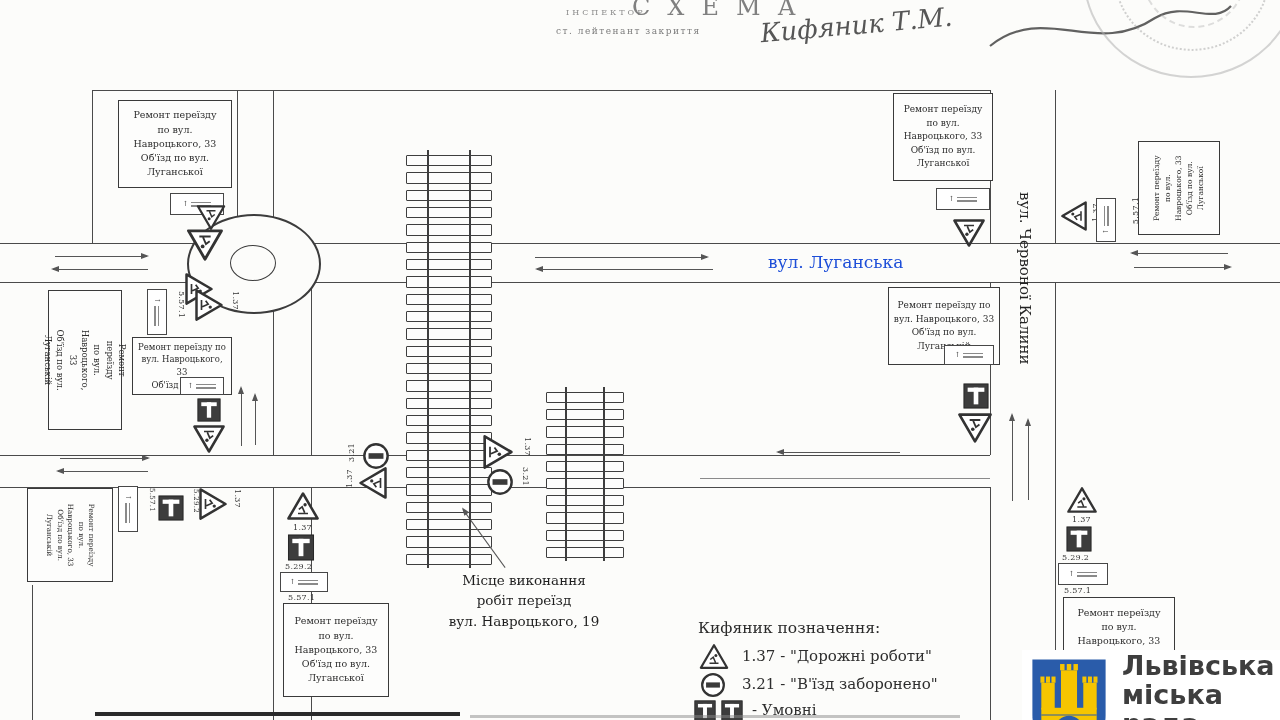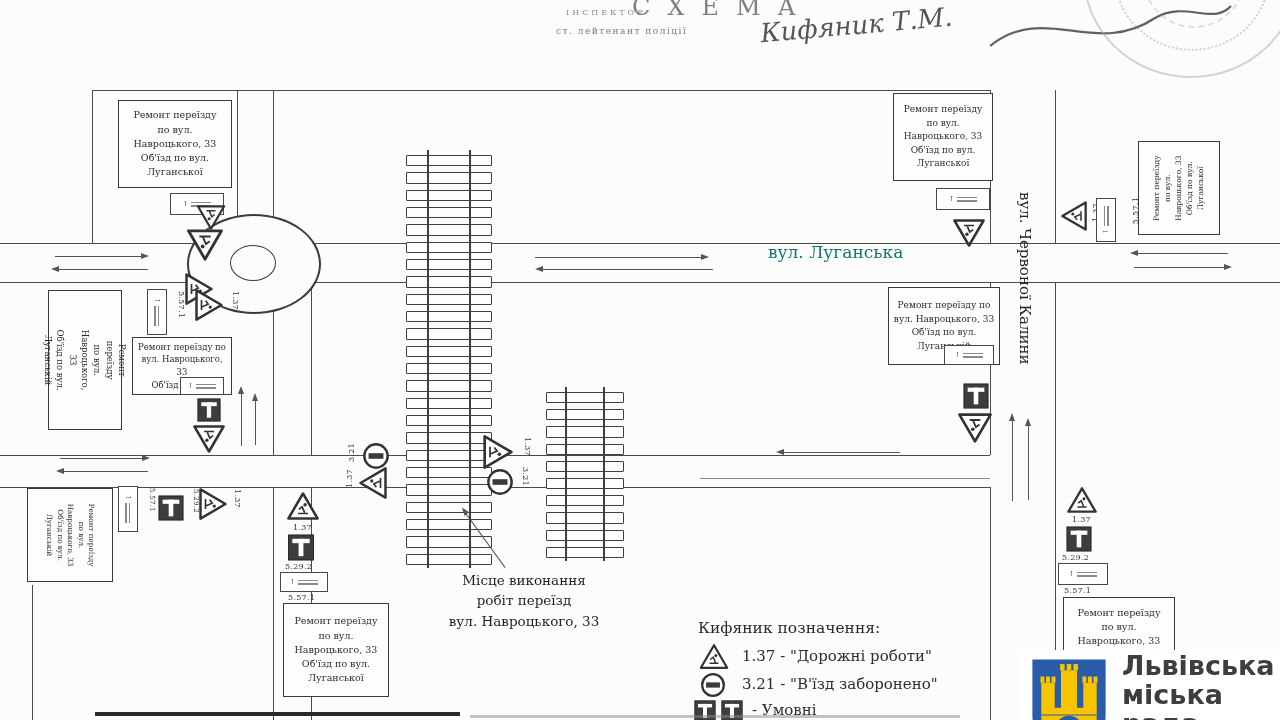--- a/index.html
+++ b/index.html
@@ -66,21 +66,21 @@
       <symbol id="sym-de" viewBox="0 0 28 28">
         <rect x="1" y="1" width="26" height="26" fill="#3d3d3d" stroke="#222" stroke-width="1"></rect>
         <rect x="5" y="5" width="18" height="4.5" fill="#fff"></rect>
         <rect x="11.5" y="5" width="5" height="18" fill="#fff"></rect>
       </symbol>
     </defs>
   </svg>
 
   <div class="abs" style="left:566px;top:8px;font-size:8px;color:#8b8b8b;letter-spacing:3px">ІНСПЕКТОР</div>
   <div class="abs" style="left:632px;top:-7px;font-size:24px;color:#6b6b6b;letter-spacing:17px;opacity:.85">СХЕМА</div>
-  <div class="abs" style="left:556px;top:26px;font-size:9px;color:#7c7c7c;letter-spacing:1.5px">ст. лейтенант поліції</div>
+  <div class="abs" style="left:556px;top:26px;font-size:9px;color:#7c7c7c;letter-spacing:1.5px">ст. лейтенант закриття</div>
   <div class="abs" style="left:760px;top:10px;font-size:26px;font-style:italic;color:#3a3a3a;transform:rotate(-5deg);opacity:.85">Кифяник Т.М.</div>
   <svg class="abs" style="left:985px;top:0px" width="250" height="58" viewBox="0 0 250 58">
     <path d="M5 46 C60 2 110 58 170 18 C200 0 228 26 246 6" stroke="#3a3a3a" stroke-width="2.2" fill="none" opacity=".8"></path>
   </svg>
 
   <div class="stampc" style="left:1083px;top:-128px;width:212px;height:202px;border:2px solid #b0b0b0;opacity:.55"></div>
   <div class="stampc" style="left:1114px;top:-100px;width:152px;height:147px;border:2px dotted #adadad;opacity:.55"></div>
   <div class="stampc" style="left:1142px;top:-76px;width:100px;height:100px;border:2px dashed #b8b8b8;opacity:.45"></div>
 
   <div class="hl" style="left:0;top:243px;width:1280px"></div>
@@ -158,21 +158,21 @@
   <div class="ar l" style="left:1132px;top:253px;width:96px"></div>
   <div class="ar r" style="left:1134px;top:267px;width:96px"></div>
   <div class="ar r" style="left:60px;top:458px;width:88px"></div>
   <div class="ar l" style="left:58px;top:471px;width:90px"></div>
   <div class="ar l" style="left:778px;top:452px;width:122px"></div>
   <div class="arv u" style="left:1012px;top:415px;height:86px"></div>
   <div class="arv u" style="left:1028px;top:420px;height:80px"></div>
   <div class="arv u" style="left:241px;top:388px;height:58px"></div>
   <div class="arv u" style="left:255px;top:395px;height:50px"></div>
 
-  <div class="abs" style="left:768px;top:242px;font-size:17px;color:#0f766e">вул. Луганська</div>
+  <div class="abs" style="left:768px;top:252px;font-size:17px;color:#1d4ed8">вул. Луганська</div>
   <div class="abs" style="left:1034px;top:192px;font-size:15px;color:#222;width:220px;transform:rotate(90deg);transform-origin:top left">вул. Червоної Калини</div>
 
   <div class="box" style="left:118px;top:100px;width:114px;height:88px;font-size:9.5px">Ремонт переїзду
 по вул.
 Навроцького, 33
 Об'їзд по вул.
 Луганської</div>
   <div class="box" style="left:893px;top:93px;width:100px;height:88px;font-size:9px">Ремонт переїзду
 по вул.
 Навроцького, 33
@@ -360,21 +360,21 @@
       <span class="tls">
         <i class="tl"></i>
         <i class="tl"></i>
       </span>
     </div>
   <div class="slabel" style="left:1064px;top:586px">5.57.1</div>
 
   <div class="ar l" style="left:448px;top:538px;width:72px;transform:rotate(54deg)"></div>
   <div class="abs" style="left:428px;top:570px;width:192px;text-align:center;font-size:13.5px;line-height:1.5;white-space:pre-line;color:#1f1f1f">Місце виконання
 робіт переїзд
-вул. Навроцького, 33</div>
+вул. Навроцького, 19</div>
 
   <div class="abs" style="left:698px;top:619px;font-size:15.5px;color:#2a2a2a">Кифяник позначення:</div>
   <svg class="sgn" style="left:699px;top:643px" width="30" height="27">
       <use href="#sym-tri"></use>
     </svg>
   <div class="legend-label" style="left:742px;top:647px">1.37 - "Дорожні роботи"</div>
   <svg class="sgn" style="left:700px;top:672px" width="26" height="26">
       <use href="#sym-ne"></use>
     </svg>
   <div class="legend-label" style="left:742px;top:675px">3.21 - "В'їзд заборонено"</div>

